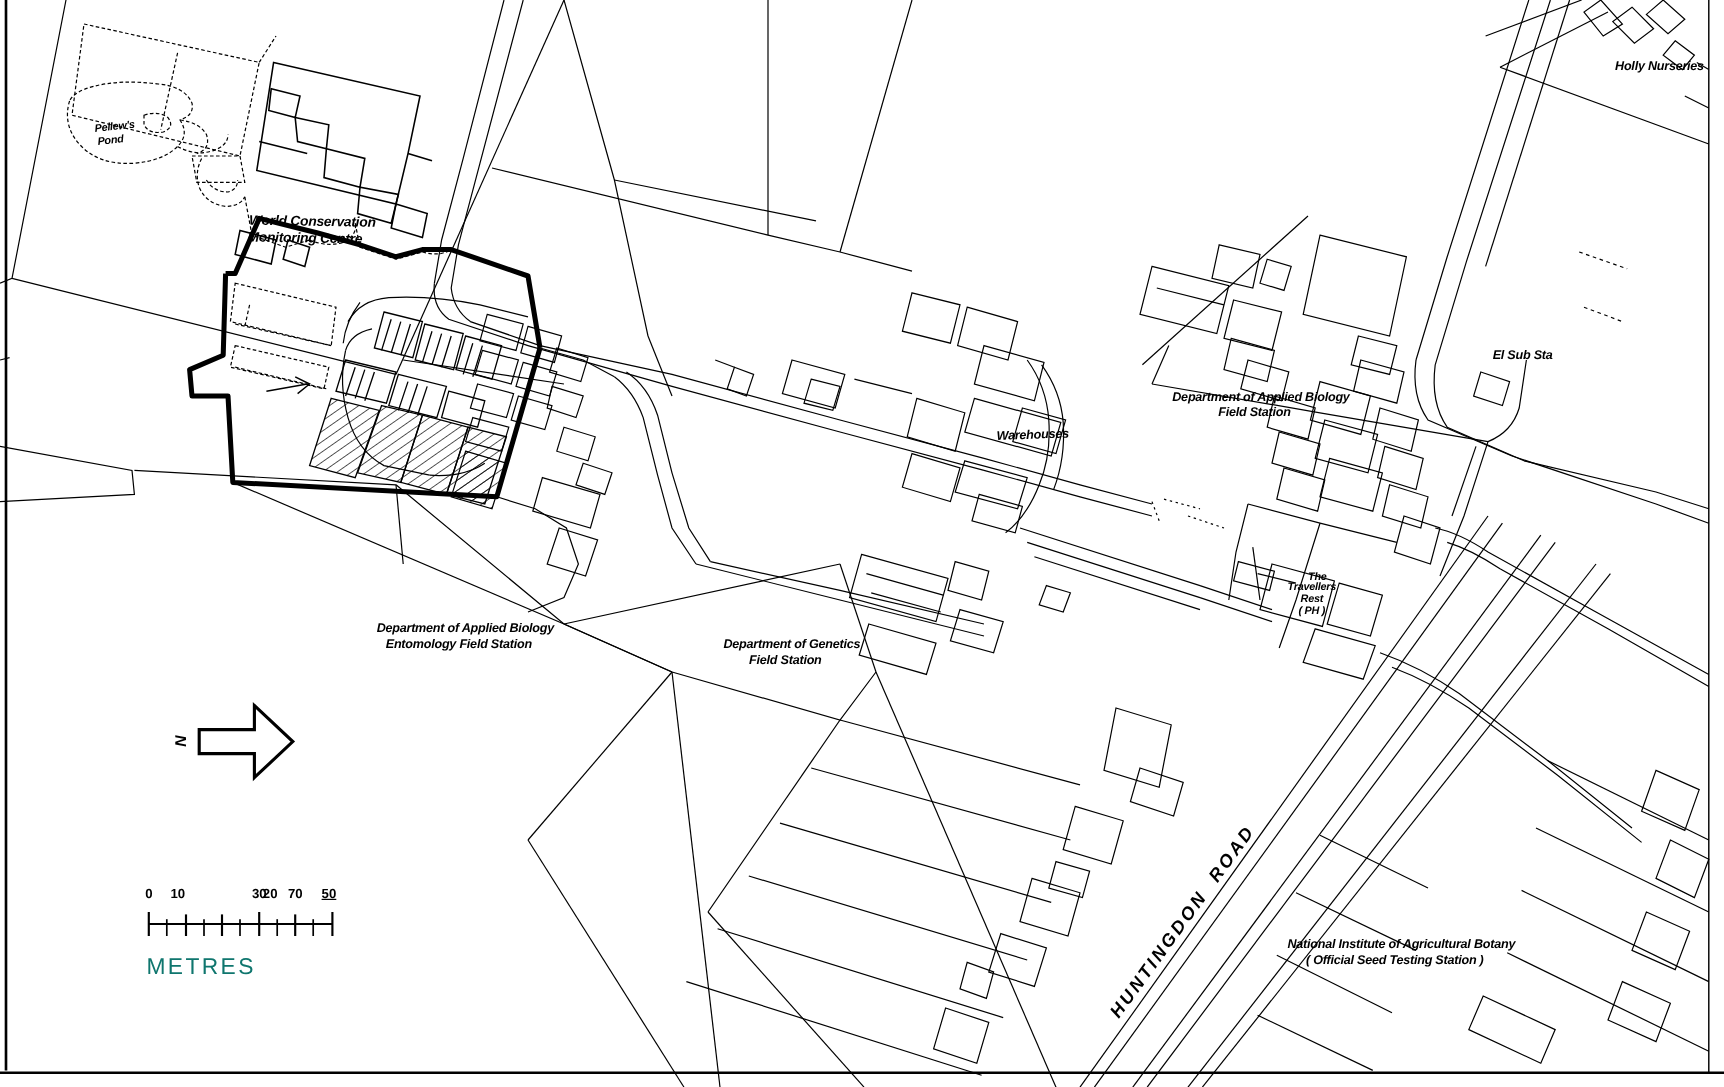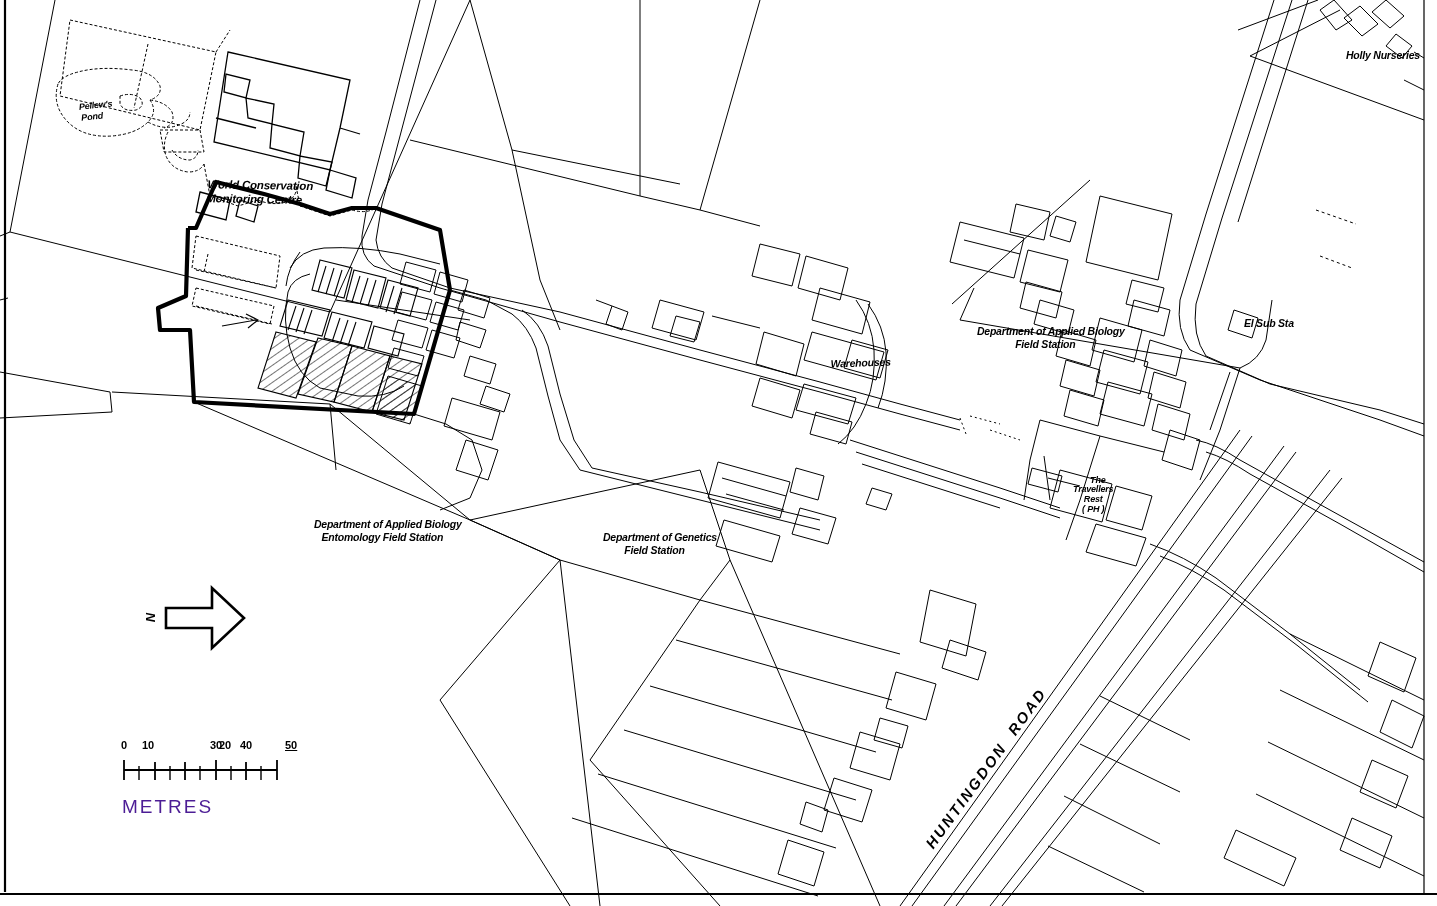--- a/index.html
+++ b/index.html
@@ -46,21 +46,21 @@
     font-family: "Liberation Sans", sans-serif;
     font-size: 11px;
     color: #000;
     font-weight: bold;
   }
   .metres-text {
     position: absolute;
     font-family: "Liberation Sans", sans-serif;
     font-size: 19px;
     letter-spacing: 2px;
-    color: #4c1d95;
+    color: #0f766e;
   }
   .north-n {
     position: absolute;
     font-family: "Liberation Sans", sans-serif;
     font-size: 13px;
     font-weight: bold;
     font-style: italic;
     color: #000;
     transform: rotate(-90deg);
     transform-origin: center center;
@@ -438,35 +438,39 @@
 
   <div class="map-label lbl-small lbl-centre" style="left:966px; top:312px;">
     <span>Department of Applied Biology
 Field Station</span>
   </div>
 
   <div class="map-label lbl-small" style="left:819px; top:345px; transform:rotate(-2deg);">
     <span>Warehouses</span>
   </div>
 
-  <div class="map-label lbl-small" style="left:1233px; top:304px;">
+  <div class="map-label lbl-small" style="left:1233px; top:277px;">
     <span>El Sub Sta</span>
   </div>
 
   <div class="map-label lbl-small" style="left:1335px; top:36px;">
     <span>Holly Nurseries</span>
   </div>
 
   <div class="map-label lbl-tiny lbl-centre" style="left:1073px; top:466px; line-height:1.08;text-align:center;">
     <span>The
 Travellers
 Rest
 ( PH )</span>
   </div>
 
+  <div class="map-label lbl-small lbl-centre" style="left:1062px; top:768px;">
+    <span>National Institute of Agricultural Botany
+( Official Seed Testing Station )</span>
+  </div>
 
   <div class="map-label lbl-road" style="left:936px; top:830px; transform:rotate(-54deg); transform-origin:left bottom;">
     <span>HUNTINGDON  ROAD</span>
   </div>
 
   <div class="north-n" style="left:146px; top:610px;">
     <span>N</span>
   </div>
 
   <div class="scale-nums" style="left:121px; top:739px;">
@@ -475,23 +479,23 @@
   <div class="scale-nums" style="left:142px; top:739px;">
     <span>10</span>
   </div>
   <div class="scale-nums" style="left:180px; top:739px;margin-left:39px;">
     <span>20</span>
   </div>
   <div class="scale-nums" style="left:210px; top:739px;">
     <span>30</span>
   </div>
   <div class="scale-nums" style="left:240px; top:739px;">
-    <span>40</span>
-  </div>
-  <div class="scale-nums" style="left:285px; top:739px;text-decoration:underline;">
+    <span>70</span>
+  </div>
+  <div class="scale-nums" style="left:268px; top:739px;text-decoration:underline;">
     <span>50</span>
   </div>
 
   <div class="metres-text" style="left:122px; top:796px;">
     <span>METRES</span>
   </div>
 
 </div>
 
 </body></html>

